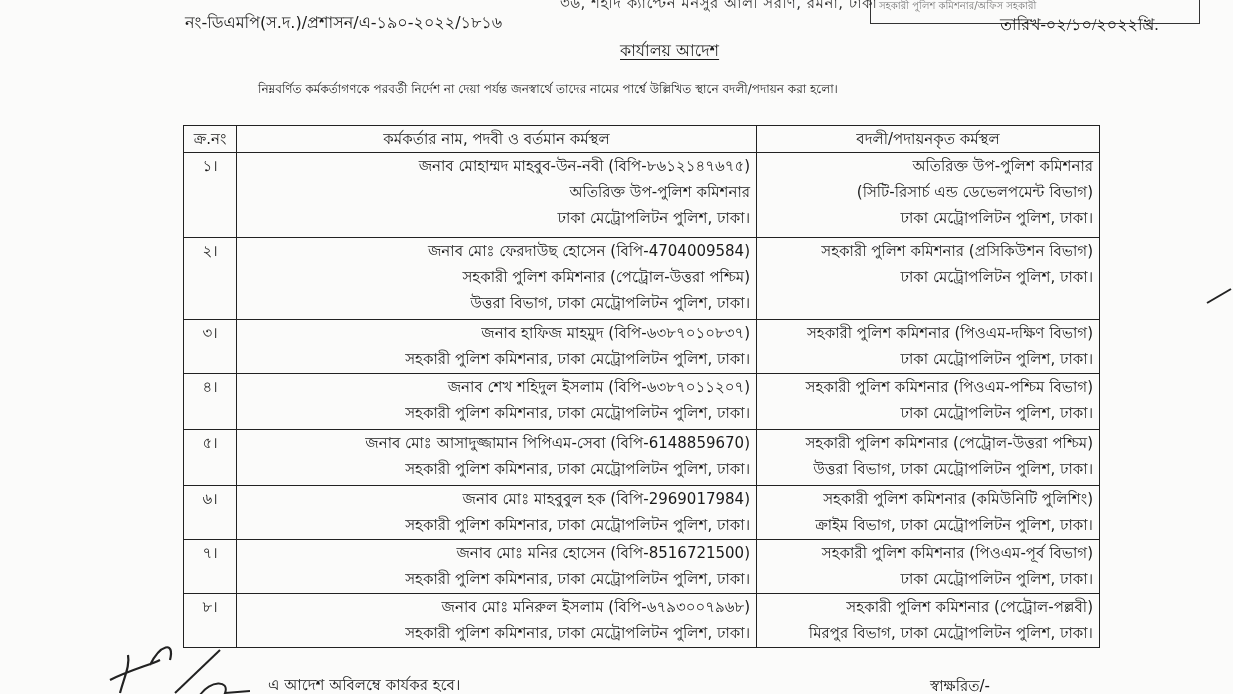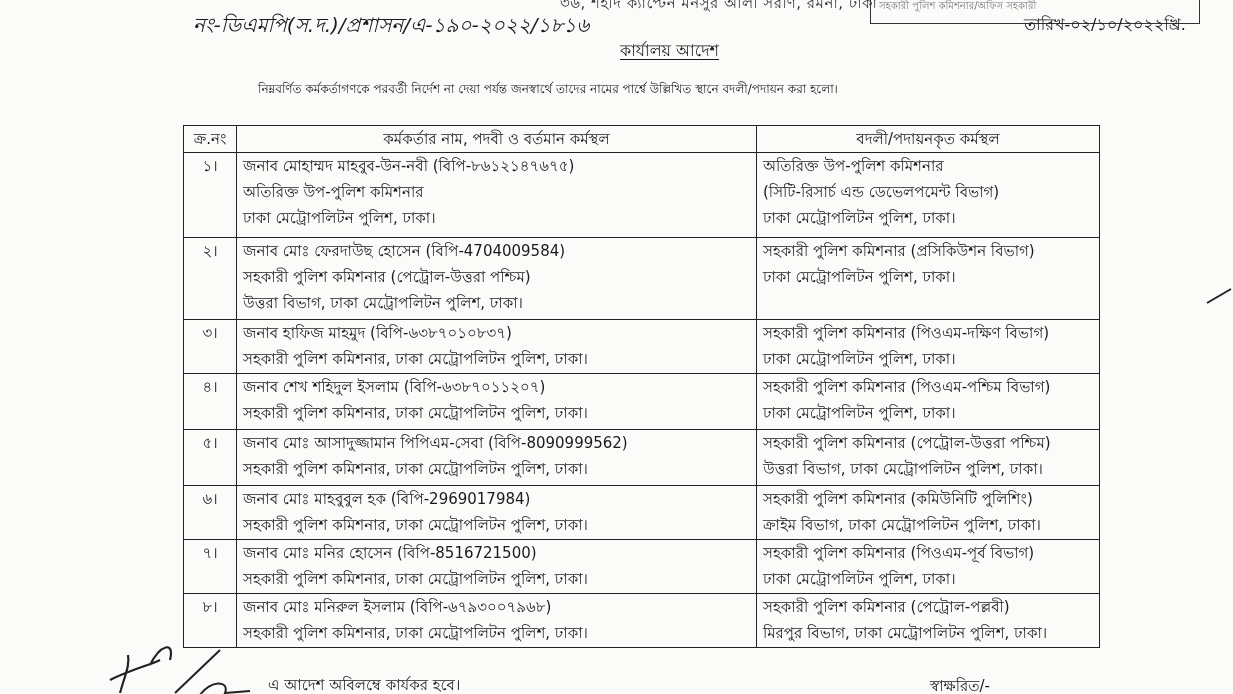--- a/index.html
+++ b/index.html
@@ -5,43 +5,43 @@
   html, body { margin: 0; padding: 0; }
   body {
     width: 1233px; height: 694px; overflow: hidden; position: relative;
     background: #fbfbfa; color: #1a1a1a;
     font-family: "DejaVu Sans", sans-serif;
   }
   .abs { position: absolute; white-space: nowrap; }
   .top-cut {
     left: 560px; top: -9px; font-size: 15px; color: #333; letter-spacing: 0.5px;
   }
-  .memo-no { left: 193px; top: 10px; font-size: 20px; font-style: italic; }
+  .memo-no { left: 185px; top: 10px; font-size: 16px; }
   .stamp-box {
     left: 870px; top: -4px; width: 330px; height: 28px;
     border: 1.5px solid #333; border-top: none; box-sizing: border-box;
   }
   .stamp-text { position: absolute; left: 8px; top: 2px; font-size: 10px; color: #777; }
-  .date { left: 1024px; top: 12px; font-size: 16px; }
+  .date { left: 1000px; top: 12px; font-size: 16px; font-family: Liberation Serif, serif; }
   .title {
     left: 620px; top: 38px; font-size: 16px; text-decoration: underline;
     text-underline-offset: 3px;
   }
   .intro { left: 258px; top: 80px; font-size: 12px; }
   table.orders {
     position: absolute; left: 183px; top: 125px; width: 917px;
     border-collapse: collapse; font-size: 15px; line-height: 26px;
   }
   table.orders th, table.orders td {
     border: 1.6px solid #222; vertical-align: top; padding: 0 6px; font-weight: normal;
   }
   table.orders th { height: 24px; text-align: center; }
   table.orders td.sl { width: 40px; text-align: center; }
   table.orders td.cur { width: 507px; }
-  .line { display: block; white-space: nowrap; }
+  .line { display: block; white-space: nowrap; text-align: right; }
   .footer-note { left: 268px; top: 653px; font-size: 15px; margin-top: 20px; }
   .signed { left: 930px; top: 674px; font-size: 15px; }
   .scribble { left: 80px; top: 625px; }
   .mark { left: 1205px; top: 285px; }
 </style>
 </head>
 <body>
 
 <div class="abs top-cut">৩৬, শহীদ ক্যাপ্টেন মনসুর আলী সরণি, রমনা, ঢাকা</div>
 <div class="abs memo-no">নং-ডিএমপি(স.দ.)/প্রশাসন/এ-১৯০-২০২২/১৮১৬</div>
@@ -104,21 +104,21 @@
         <span class="line">সহকারী পুলিশ কমিশনার, ঢাকা মেট্রোপলিটন পুলিশ, ঢাকা।</span>
       </td>
       <td>
         <span class="line">সহকারী পুলিশ কমিশনার (পিওএম-পশ্চিম বিভাগ)</span>
         <span class="line">ঢাকা মেট্রোপলিটন পুলিশ, ঢাকা।</span>
       </td>
     </tr>
     <tr style="height:56px">
       <td class="sl">৫।</td>
       <td class="cur">
-        <span class="line">জনাব মোঃ আসাদুজ্জামান পিপিএম-সেবা (বিপি-8090999562)</span>
+        <span class="line">জনাব মোঃ আসাদুজ্জামান পিপিএম-সেবা (বিপি-6148859670)</span>
         <span class="line">সহকারী পুলিশ কমিশনার, ঢাকা মেট্রোপলিটন পুলিশ, ঢাকা।</span>
       </td>
       <td>
         <span class="line">সহকারী পুলিশ কমিশনার (পেট্রোল-উত্তরা পশ্চিম)</span>
         <span class="line">উত্তরা বিভাগ, ঢাকা মেট্রোপলিটন পুলিশ, ঢাকা।</span>
       </td>
     </tr>
     <tr style="height:54px">
       <td class="sl">৬।</td>
       <td class="cur">

